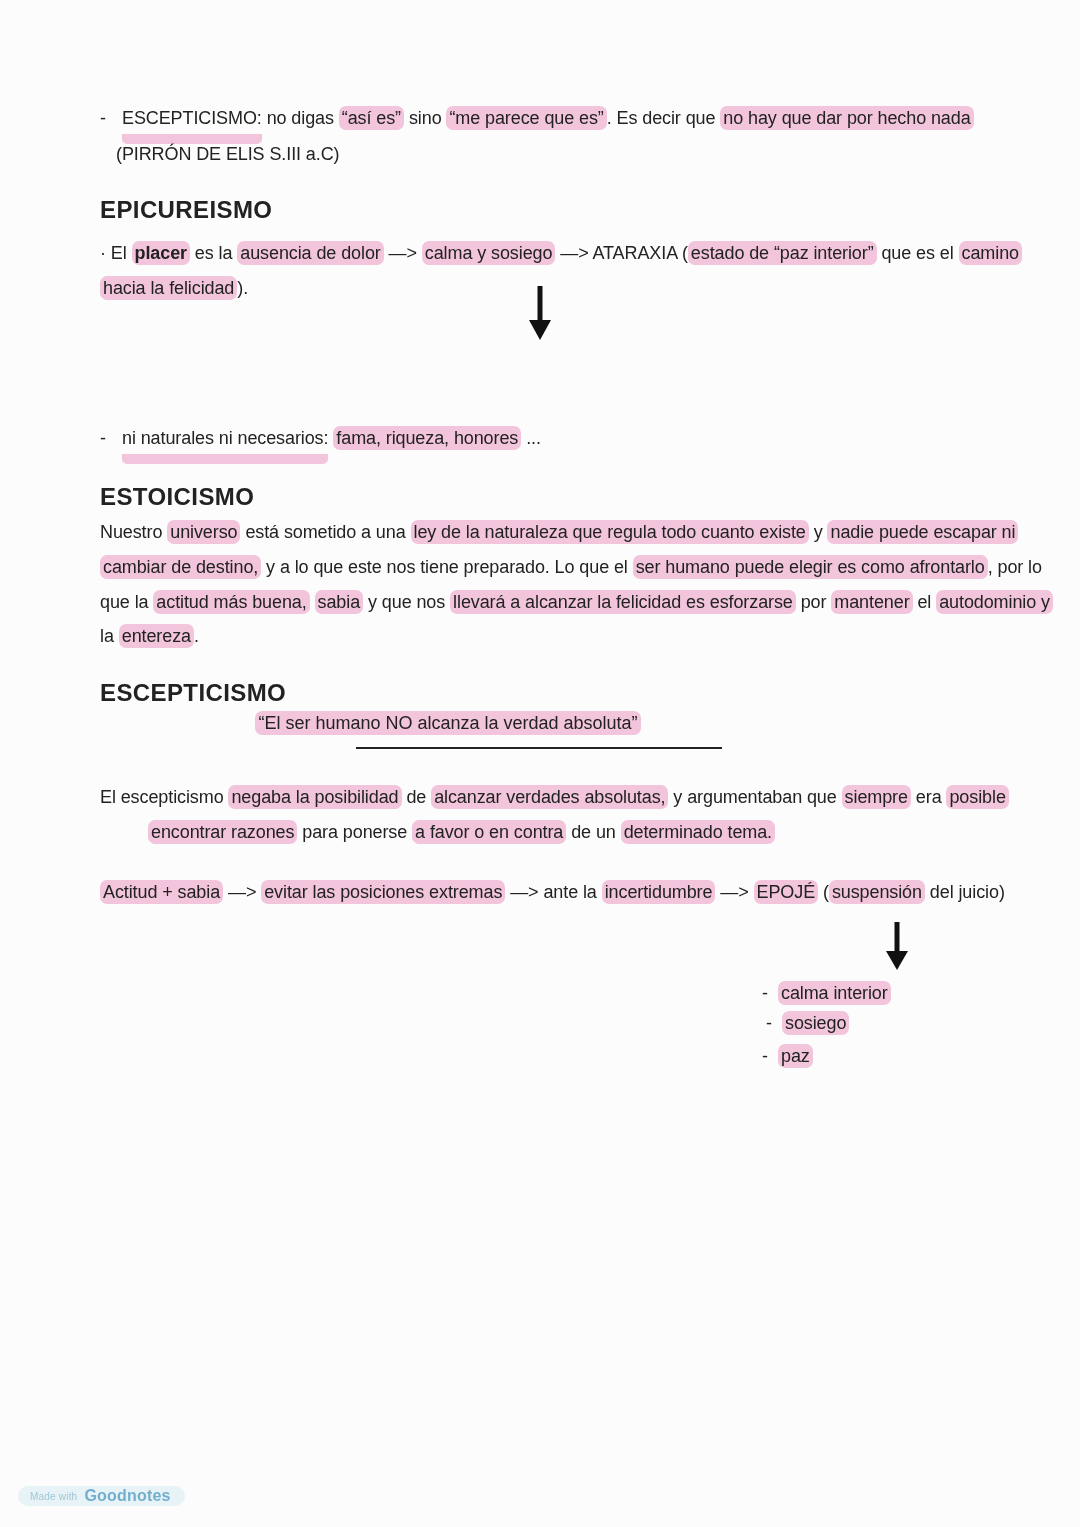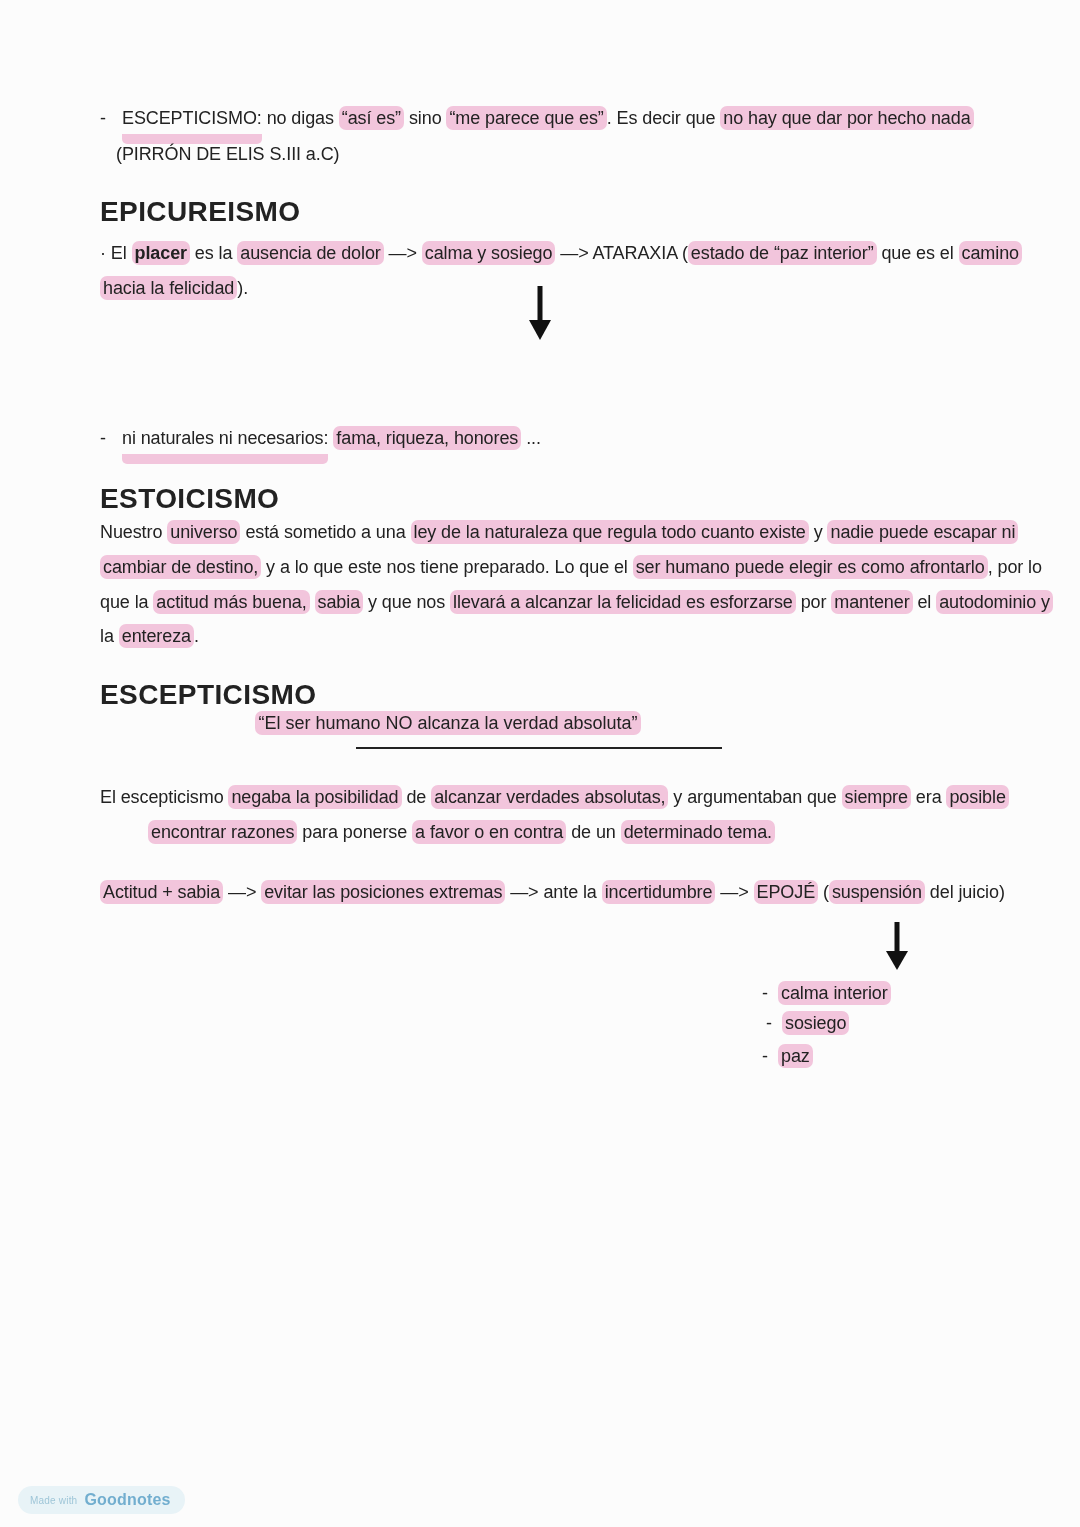--- a/index.html
+++ b/index.html
@@ -14,21 +14,21 @@
   }
   .line{
     position:absolute;
     font-size:18px;
     line-height:30px;
     letter-spacing:-0.1px;
     white-space:nowrap;
   }
   .heading{
     position:absolute;
-    font-size:28px;
+    font-size:24px;
     font-weight:bold;
     letter-spacing:0.4px;
   }
   .dash{display:inline-block;width:22px;}
   .seg-mark{
     background:var(--hl,#f2c5dc);
     border-radius:7px;
     padding:2px 3px;
   }
   .seg-under{
@@ -49,21 +49,21 @@
   }
   .quote-underline{
     position:absolute;
     left:356px;top:747px;
     width:366px;height:2px;
     background:var(--ink,#222);
   }
   .footer-badge{
     position:absolute;
     left:18px;top:1486px;
-    height:28px;
+    height:20px;
     display:flex;align-items:center;
     gap:7px;
     padding:0 14px 0 12px;
     border-radius:15px;
     background:var(--footer-bg,#e8f3f7);
   }
   .footer-made{font-size:10px;letter-spacing:0.2px;color:var(--footer-text,#9fc6d8);}
   .footer-brand{font-size:16px;font-weight:bold;letter-spacing:0.2px;color:var(--footer-brand,#72aecf);}
 </style>
 </head>

